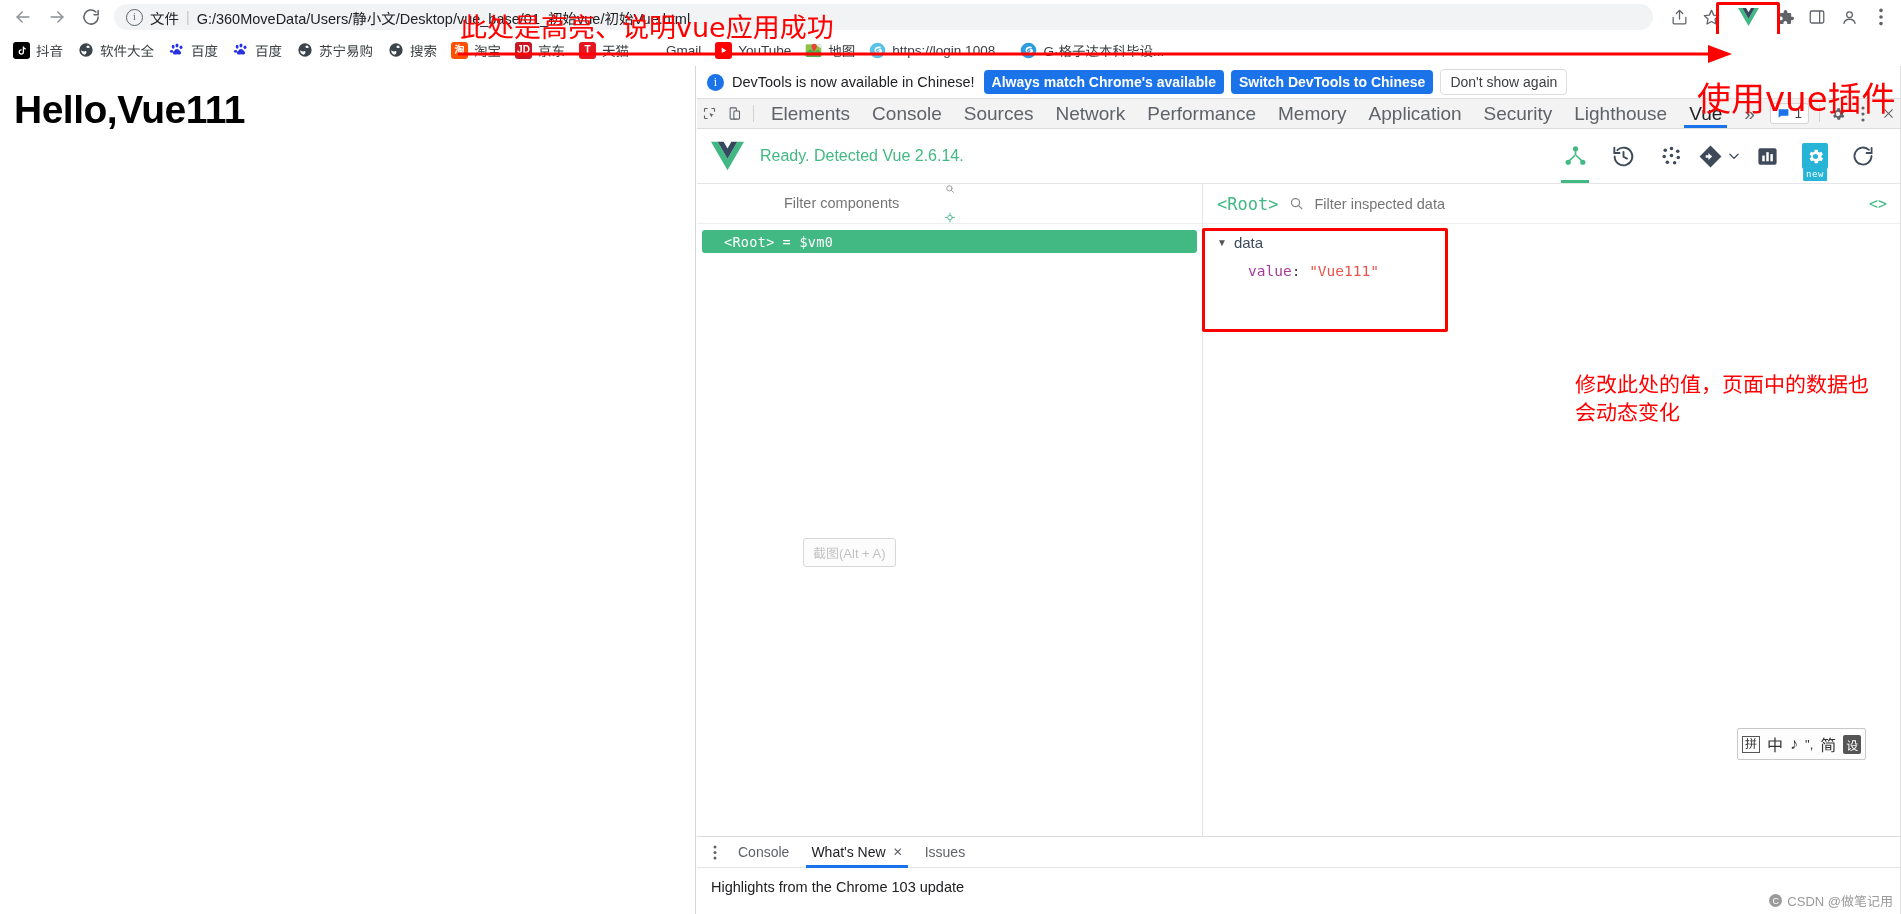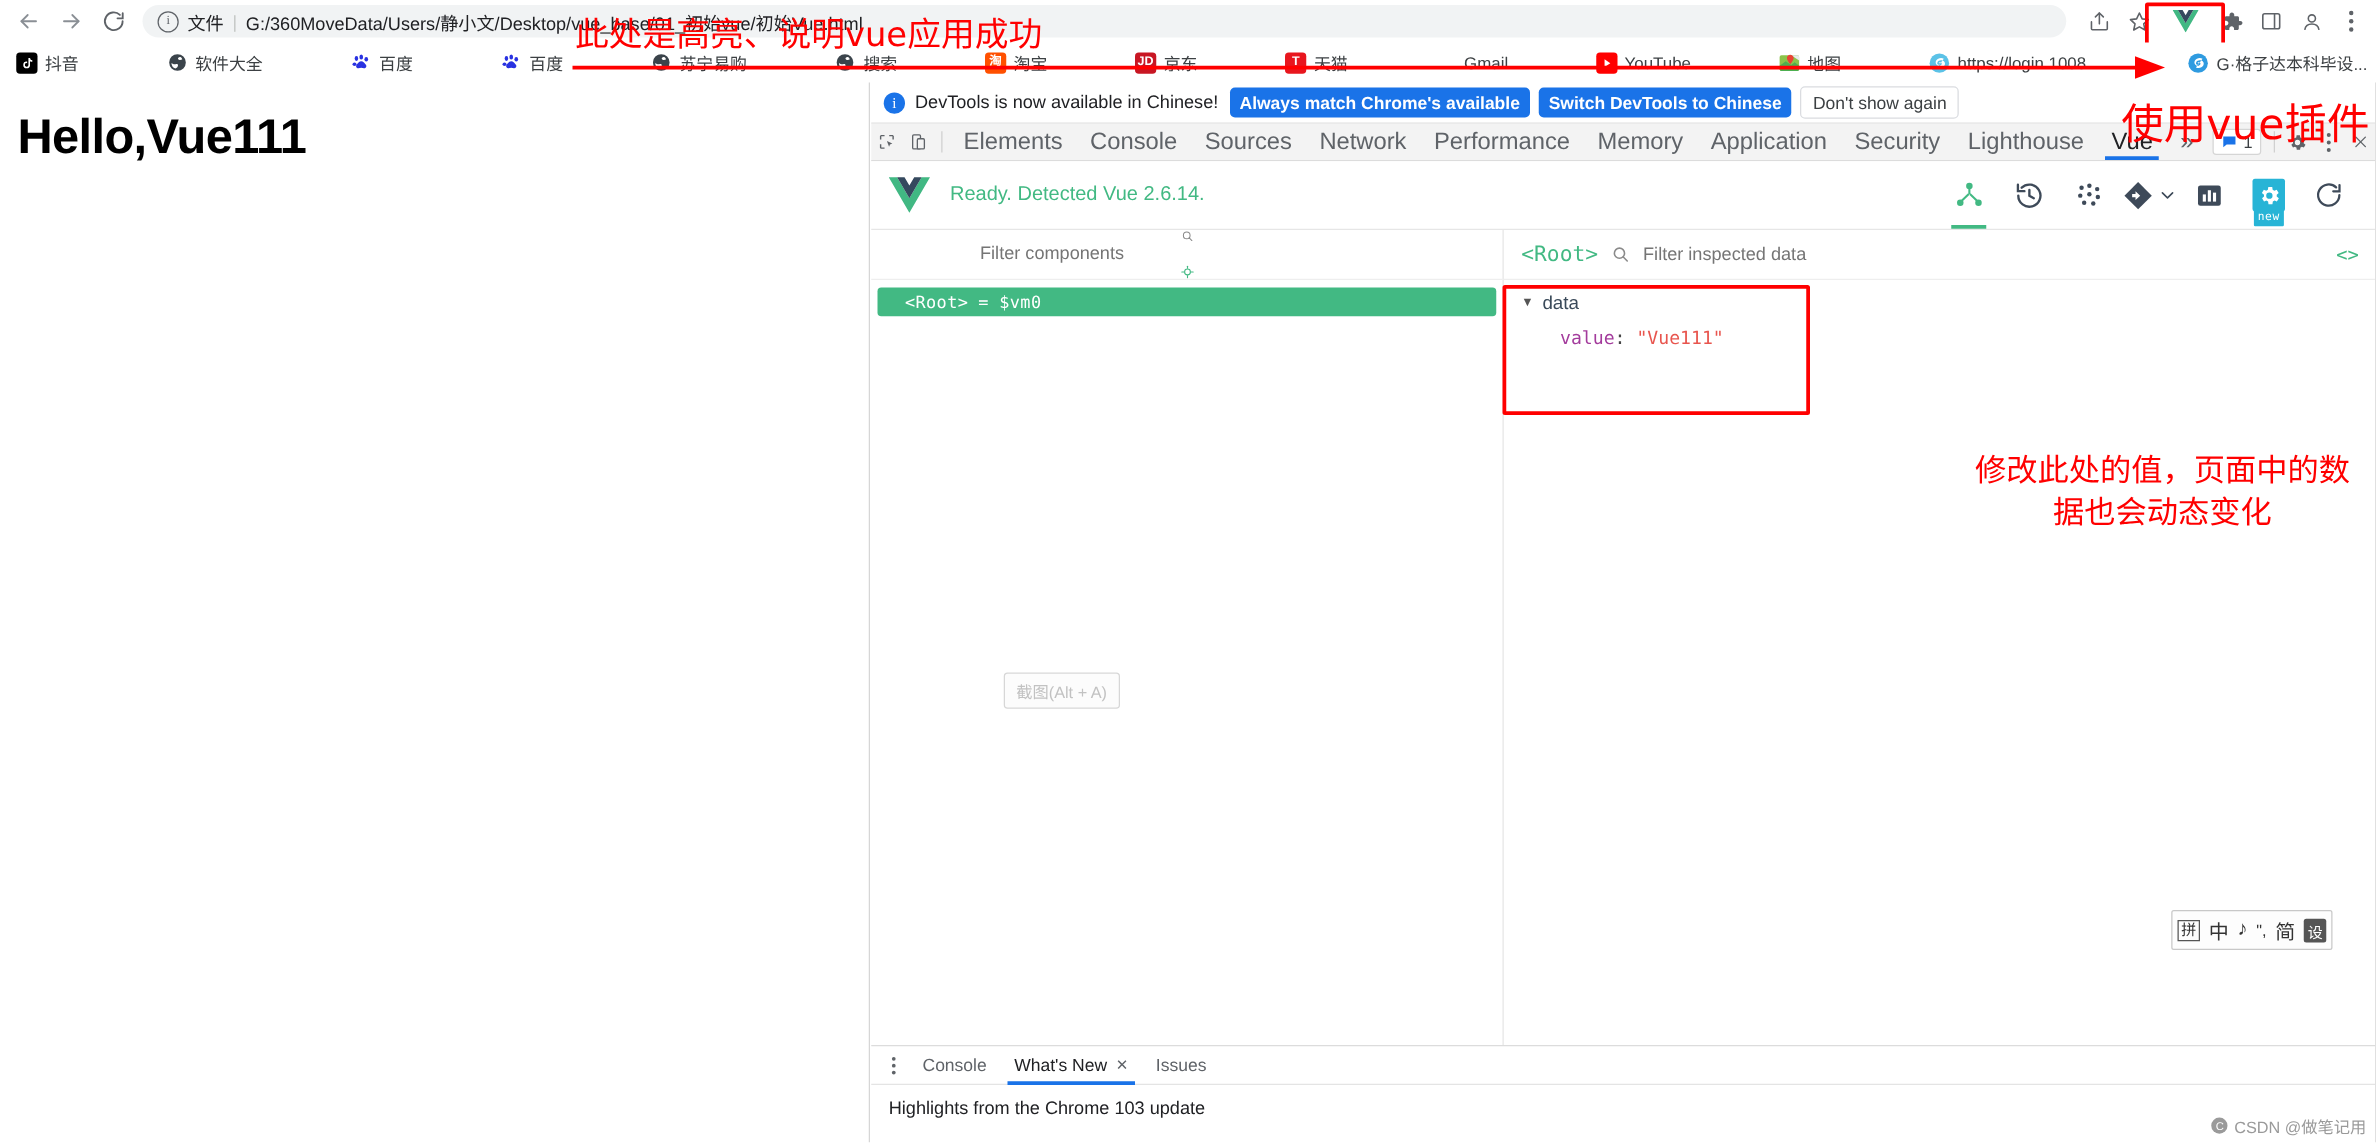--- a/index.html
+++ b/index.html
@@ -56,21 +56,20 @@
   .ext-highlight{
     position:absolute;border:3px solid #ff0000;border-radius:2px;
     pointer-events:none;
   }
 
   
   .bookmarks{
     position:absolute;left:0;top:34px;width:1901px;height:32px;
     background:#ffffff;display:flex;align-items:center;padding-left:6px;
     box-sizing:border-box;
-    justify-content:space-between;
   }
   .bm{
     display:flex;align-items:center;height:26px;padding:0 7px;border-radius:4px;
     font-size:13.5px;color:#3c4043;white-space:nowrap;flex:0 0 auto;
   }
   .bm .favicon{
     width:17px;height:17px;margin-right:6px;flex:0 0 auto;border-radius:3px;
     display:flex;align-items:center;justify-content:center;
     font-size:10px;font-weight:bold;color:#fff;line-height:1;overflow:hidden;
   }
@@ -682,21 +681,21 @@
 
   <div class="anno" style="left:460px;top:6px;font-size:27px;">此处是高亮、说明vue应用成功</div>
 
   <svg class="arrow-svg" style="left:440px;top:24px;width:1300px;height:40px;" viewBox="0 0 1300 40">
     <line x1="18" y1="30" x2="1278" y2="30" stroke="#ff0000" stroke-width="3"></line>
     <polygon points="1292,30 1268,21 1268,39" fill="#ff0000"></polygon>
   </svg>
 
   <div class="anno" style="left:1697px;top:72px;font-size:34px;">使用vue插件</div>
 
-  <div class="anno multiline" style="left:1575px;top:360px;font-size:25px;width:310px;text-align:center;">修改此处的值，页面中的数据也会动态变化</div>
+  <div class="anno multiline" style="left:1575px;top:372px;font-size:21px;width:310px;">修改此处的值，页面中的数据也会动态变化</div>
 
   <div class="ime-bar">
     <span class="pin">拼</span>
     <span>中</span>
     <span>♪</span>
     <span style="font-size:13px">",</span>
     <span>简</span>
     <span style="background:#555;color:#fff;font-size:12px;padding:1px 3px;border-radius:2px">设</span>
   </div>
 

